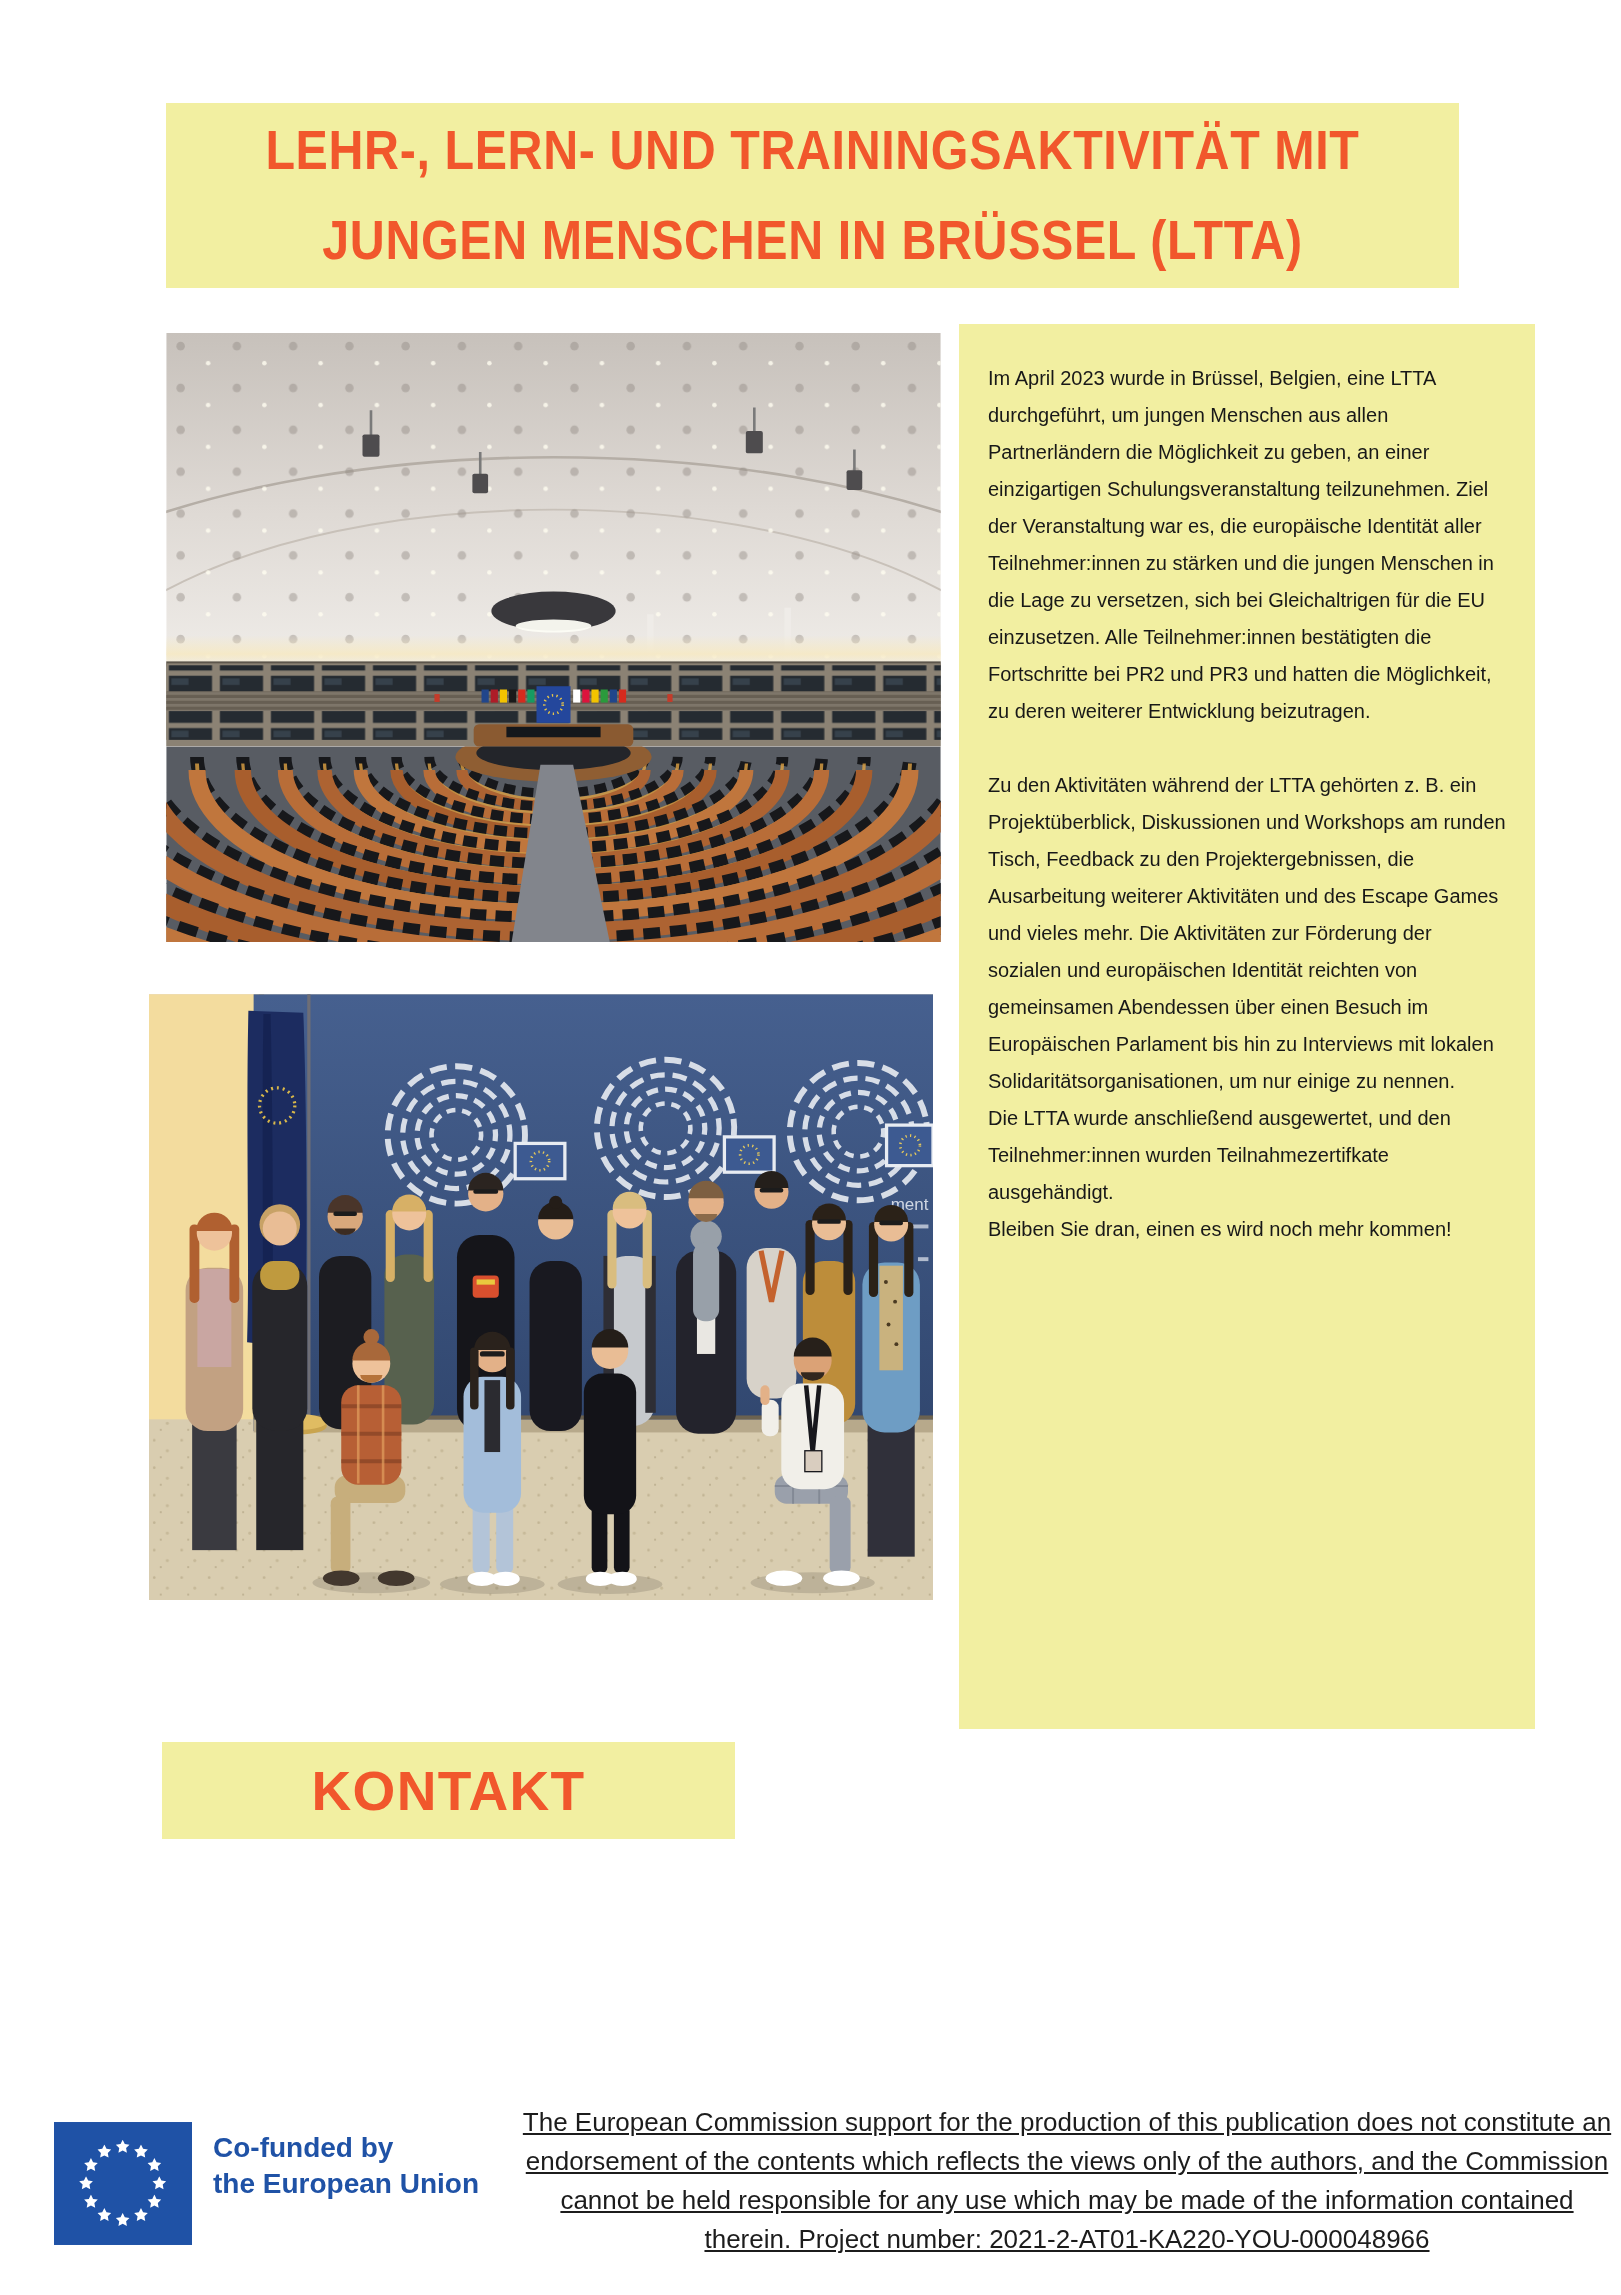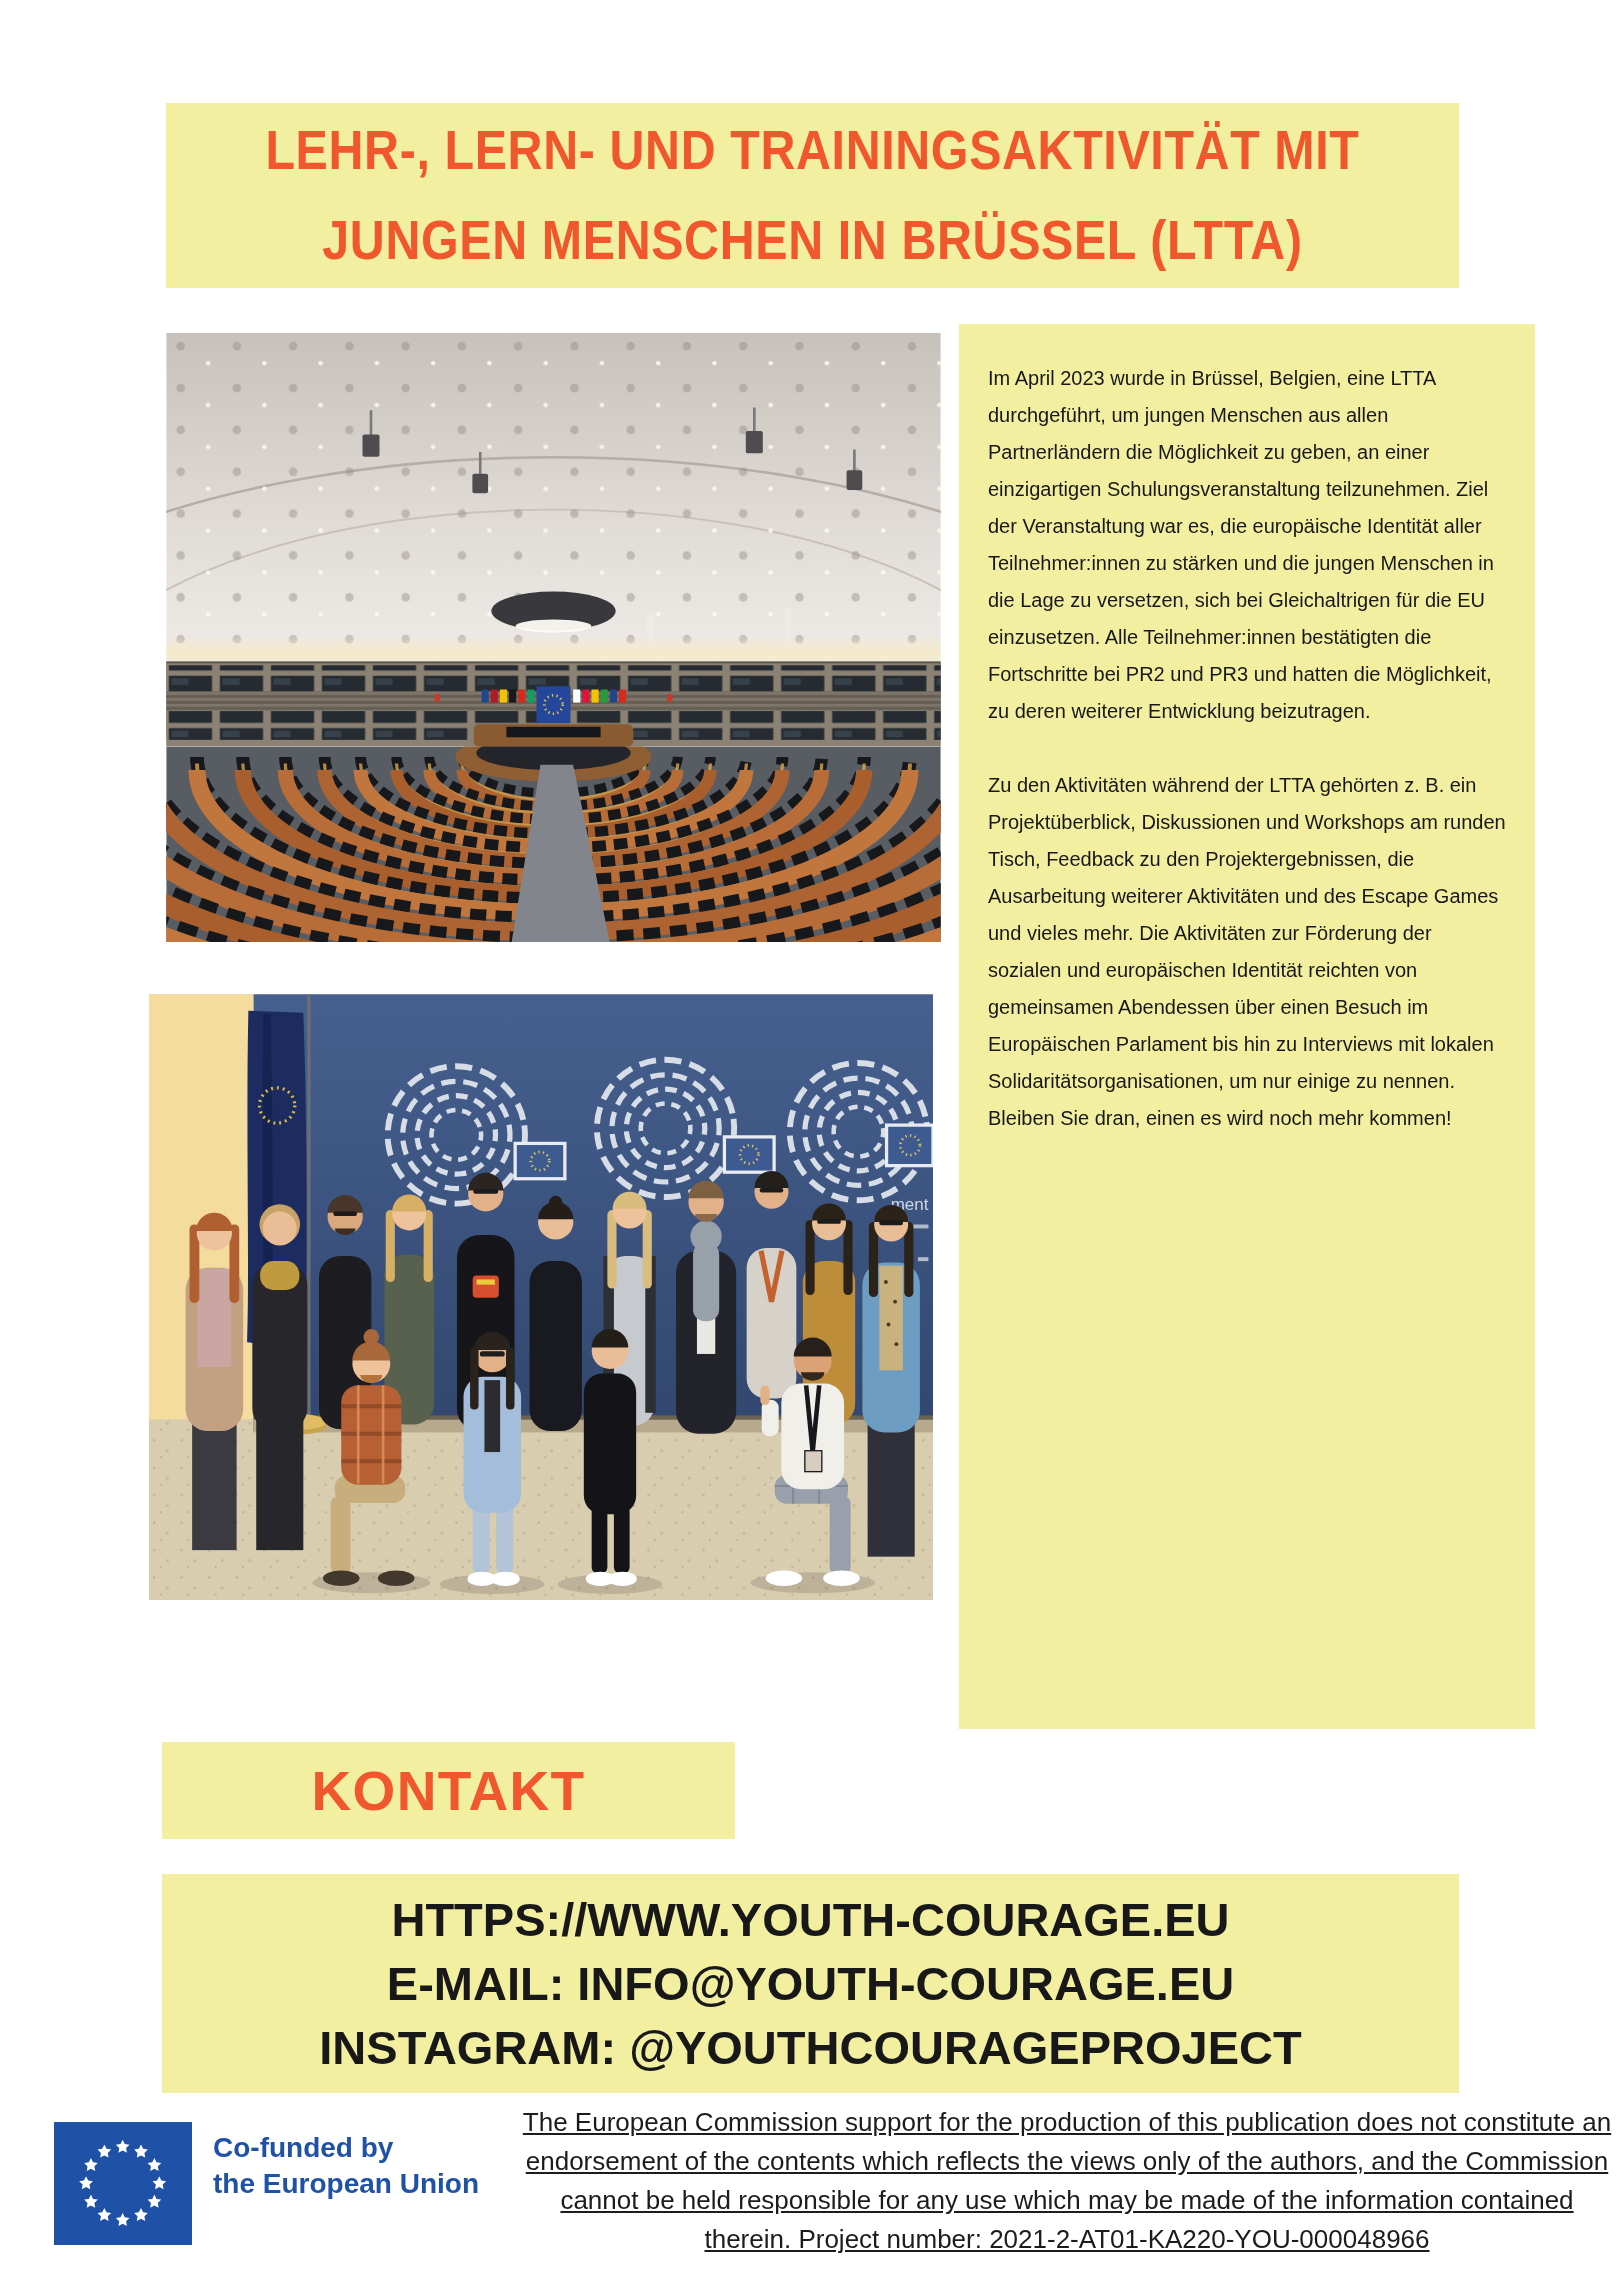--- a/index.html
+++ b/index.html
@@ -198,20 +198,21 @@
         <ellipse cx="592" cy="648" rx="150" ry="38" fill="#8f5e33"></ellipse>
         <ellipse cx="592" cy="642" rx="118" ry="26" fill="#23252a"></ellipse>
         <polygon points="572,660 528,931 678,931 622,660" fill="#82858c"></polygon>
       </g>
     </svg>
   </div>
 
   <div class="article-box ybox">
     <p class="lead">Im April 2023 wurde in Brüssel, Belgien, eine LTTA durchgeführt, um jungen Menschen aus allen Partnerländern die Möglichkeit zu geben, an einer einzigartigen Schulungsveranstaltung teilzunehmen. Ziel der Veranstaltung war es, die europäische Identität aller Teilnehmer:innen zu stärken und die jungen Menschen in die Lage zu versetzen, sich bei Gleichaltrigen für die EU einzusetzen. Alle Teilnehmer:innen bestätigten die Fortschritte bei PR2 und PR3 und hatten die Möglichkeit, zu deren weiterer Entwicklung beizutragen.</p>
     <p>Zu den Aktivitäten während der LTTA gehörten z. B. ein Projektüberblick, Diskussionen und Workshops am runden Tisch, Feedback zu den Projektergebnissen, die Ausarbeitung weiterer Aktivitäten und des Escape Games und vieles mehr. Die Aktivitäten zur Förderung der sozialen und europäischen Identität reichten von gemeinsamen Abendessen über einen Besuch im Europäischen Parlament bis hin zu Interviews mit lokalen Solidaritätsorganisationen, um nur einige zu nennen.</p>
+    <p>Die LTTA wurde anschließend ausgewertet, und den Teilnehmer:innen wurden Teilnahmezertifkate ausgehändigt.</p>
     <p>Bleiben Sie dran, einen es wird noch mehr kommen!</p>
   </div>
 
   <div class="photo photo-group" aria-label="Gruppenfoto der Teilnehmer:innen vor der Logo-Wand im Europäischen Parlament">
     <svg width="784" height="614" viewBox="0 0 1199 938" xmlns="http://www.w3.org/2000/svg">
       <defs>
         <linearGradient id="wallg" x1="0" y1="0" x2="0" y2="1">
           <stop offset="0" stop-color="#46608f"></stop>
             <stop offset="1" stop-color="#31476f"></stop>
         </linearGradient>
@@ -439,25 +440,20 @@
           <path d="M-18,578 a18,13 0 0 0 36,0 Z" fill="#33271e"></path>
         </g>
       </g>
     </svg>
   </div>
 
   <div class="kontakt-box ybox">
     <h2>KONTAKT</h2>
   </div>
 
-  <div class="links-box ybox">
-    <div>HTTPS://WWW.YOUTH-COURAGE.EU</div>
-    <div>E-MAIL: INFO@YOUTH-COURAGE.EU</div>
-    <div>INSTAGRAM: @YOUTHCOURAGEPROJECT</div>
-  </div>
 
   <div class="eu-logo">
     <svg width="138" height="123" viewBox="0 0 211 188" xmlns="http://www.w3.org/2000/svg">
       <defs>
         <symbol id="star" viewBox="-10 -10 20 20">
           <polygon points="0,-10 2.94,-4.05 9.51,-3.09 4.76,1.55 5.88,8.09 0,5 -5.88,8.09 -4.76,1.55 -9.51,-3.09 -2.94,-4.05" fill="#ffffff"></polygon>
         </symbol>
       </defs>
       <rect width="211" height="188" style="fill:var(--euBlue)"></rect>
       <g>

